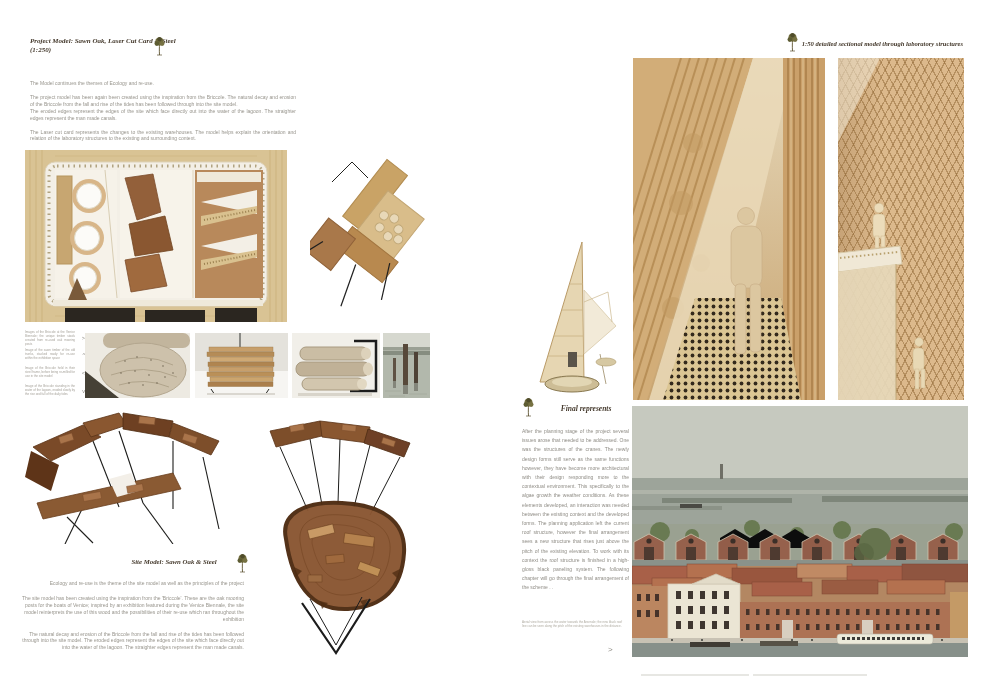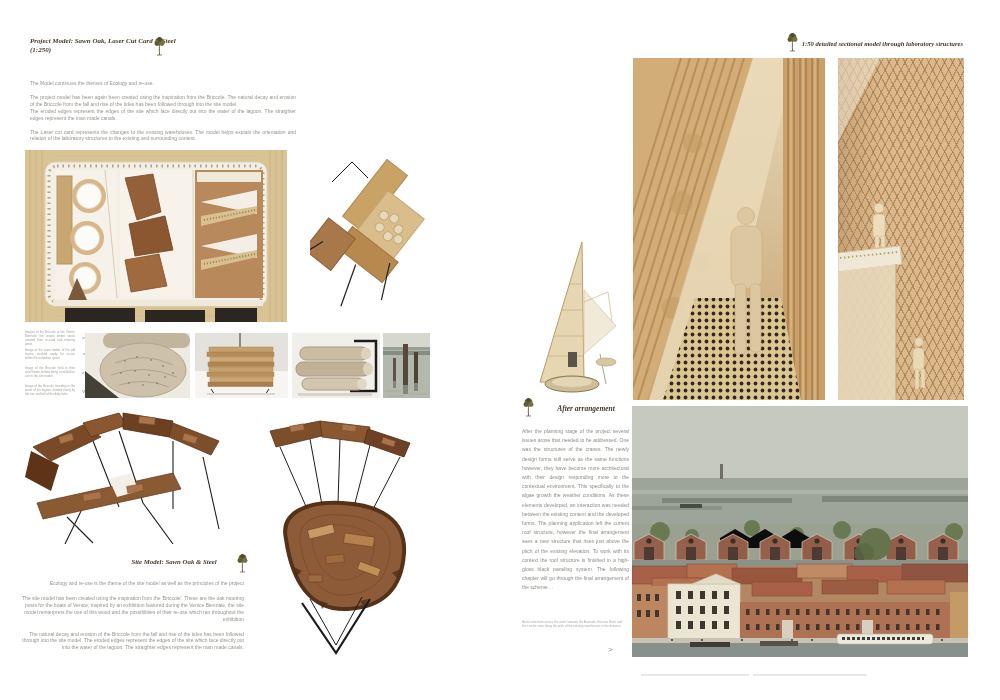--- a/index.html
+++ b/index.html
@@ -421,21 +421,21 @@
   <span id="tree-4" class="tree">
     <svg width="13" height="20" viewBox="0 0 13 20">
         <path d="M6.5 19 C6.2 14.5 6.4 11 6.5 8.5" stroke="#5c5230" stroke-width="0.9" fill="none"></path>
         <path d="M4 19 h5" stroke="#5c5230" stroke-width="0.7"></path>
         <circle cx="6.5" cy="5.6" r="4" fill="#6f6b3d"></circle>
         <circle cx="3.9" cy="7.6" r="2.4" fill="#5d5c32"></circle>
         <circle cx="9.1" cy="7.6" r="2.4" fill="#777243"></circle>
         <circle cx="6.5" cy="3.2" r="2.2" fill="#4f4c2a"></circle>
       </svg>
   </span>
-  <div id="final-title" class="abs serif-title">After arrangement</div>
+  <div id="final-title" class="abs serif-title">Final represents</div>
 
   <div id="final-body" class="abs">After the planning stage of the project several issues arose that needed to be addressed. One was the structures of the cranes. The newly design forms still serve as the same functions however, they have become more architectural with their design responding more to the contextual environment. This specifically to the algae growth the weather conditions. As these elements developed, an interaction was needed between the existing context and the developed forms. The planning application left the current roof structure, however the final arrangement sees a new structure that rises just above the pitch of the existing elevation. To work with its context the roof structure is finished in a high-gloss black paneling system. The following chapter will go through the final arrangement of the scheme . .</div>
 
   <div id="final-caption" class="abs">Aerial view from across the water towards the Arsenale; the new black roof line can be seen along the pitch of the existing warehouses in the distance.</div>
 
   <div id="nav-arrow" class="abs">&gt;</div>
 
   <div class="photo" style="left:632px;top:406px;width:336px;height:251px;">
     <svg width="336" height="251" viewBox="0 0 336 251">
       <rect width="336" height="72" fill="#c6c9bf"></rect>

